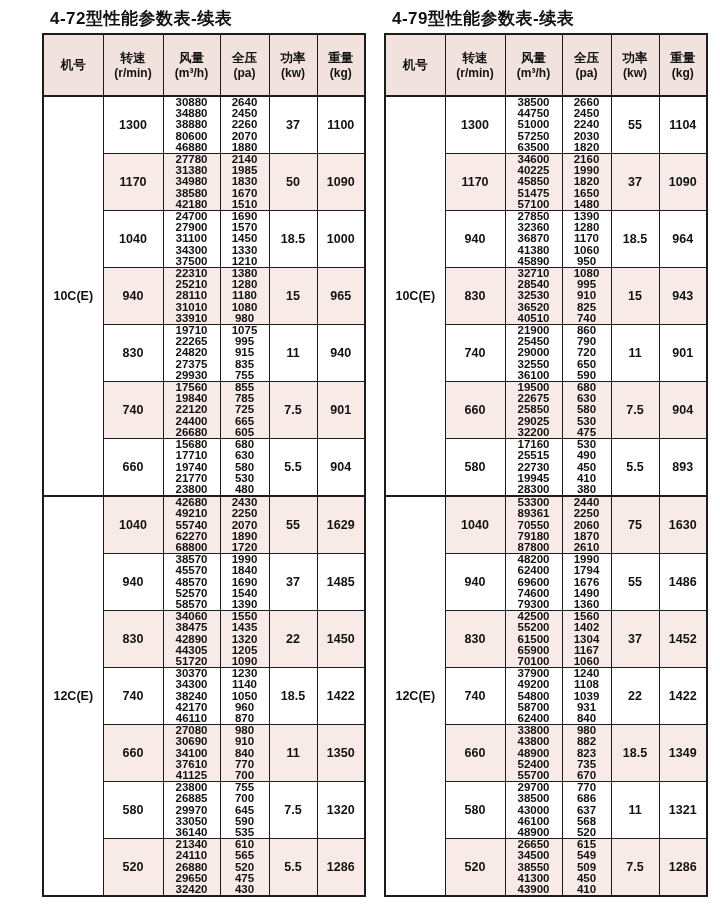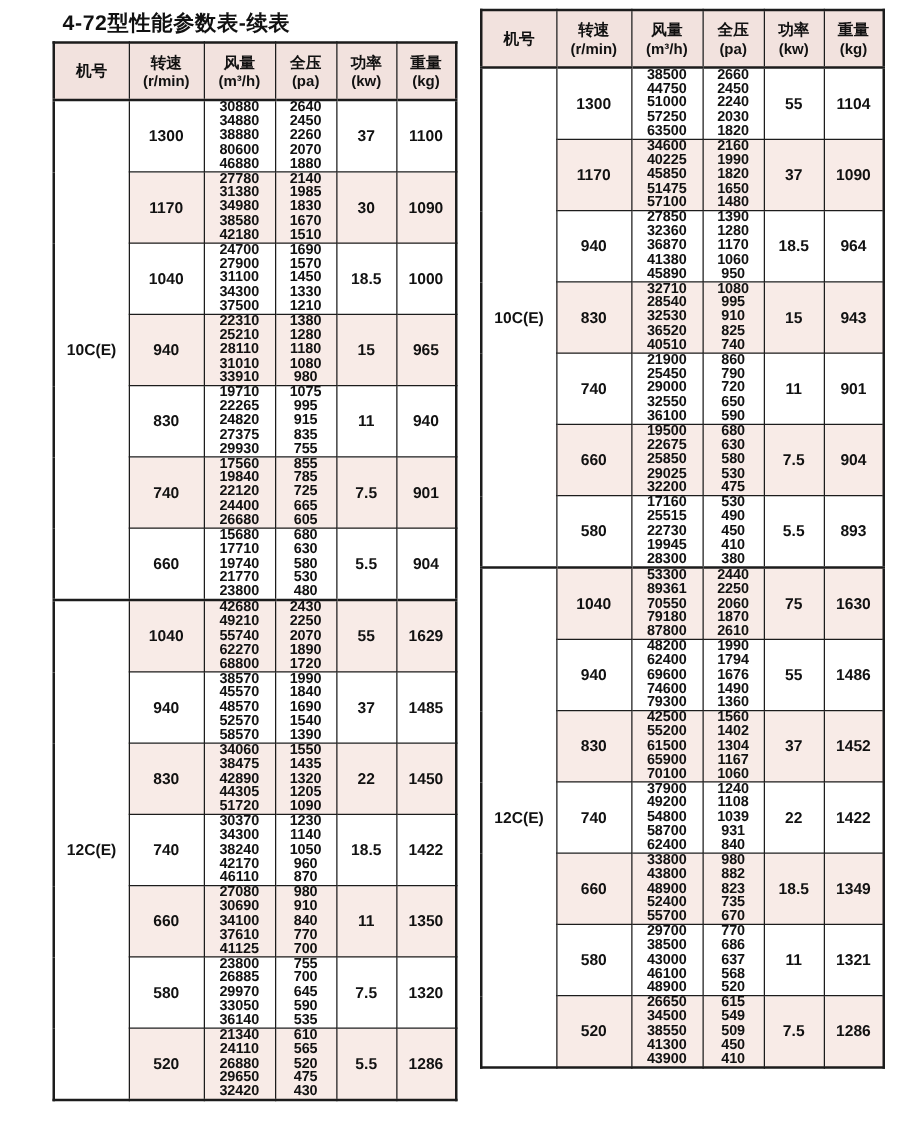--- a/index.html
+++ b/index.html
@@ -34,21 +34,21 @@
     table-layout: fixed;
   }
   .perf-table th, .perf-table td {
     border: 1px solid var(--border-color);
     text-align: center;
     vertical-align: middle;
     padding: 0;
   }
   .perf-table thead th {
     background: var(--header-bg);
-    height: 46px;
+    height: 62px;
     font-size: 12.5px;
     font-weight: bold;
     border-bottom: 2px solid var(--border-color);
   }
   .h-label { line-height: 16px; }
   .h-unit  { line-height: 14px; font-size: 12px; }
   .perf-table tbody td {
     background: var(--row-bg);
     font-weight: bold;
     font-size: 12.5px;
@@ -133,21 +133,21 @@
                 <div class="num-line">38580</div>
                 <div class="num-line">42180</div>
               </td>
               <td class="num-stack">
                 <div class="num-line">2140</div>
                 <div class="num-line">1985</div>
                 <div class="num-line">1830</div>
                 <div class="num-line">1670</div>
                 <div class="num-line">1510</div>
               </td>
-              <td class="power-cell">30</td>
+              <td class="power-cell">50</td>
               <td class="weight-cell">1090</td>
             </tr>
             <tr>
               <td class="speed-cell">1040</td>
               <td class="num-stack">
                 <div class="num-line">24700</div>
                 <div class="num-line">27900</div>
                 <div class="num-line">31100</div>
                 <div class="num-line">34300</div>
                 <div class="num-line">37500</div>
@@ -369,20 +369,21 @@
                 <div class="num-line">475</div>
                 <div class="num-line">430</div>
               </td>
               <td class="power-cell">5.5</td>
               <td class="weight-cell">1286</td>
             </tr>
           </tbody>
         </table>
       </div>
       <div class="table-block">
+        <div class="table-title">4-79型性能参数表-续表</div>
         <table class="perf-table">
           <colgroup>
             <col style="width: 60px;">
             <col style="width: 60px;">
             <col style="width: 57px;">
             <col style="width: 49px;">
             <col style="width: 48px;">
             <col style="width: 48px;">
           </colgroup>
           <thead>

